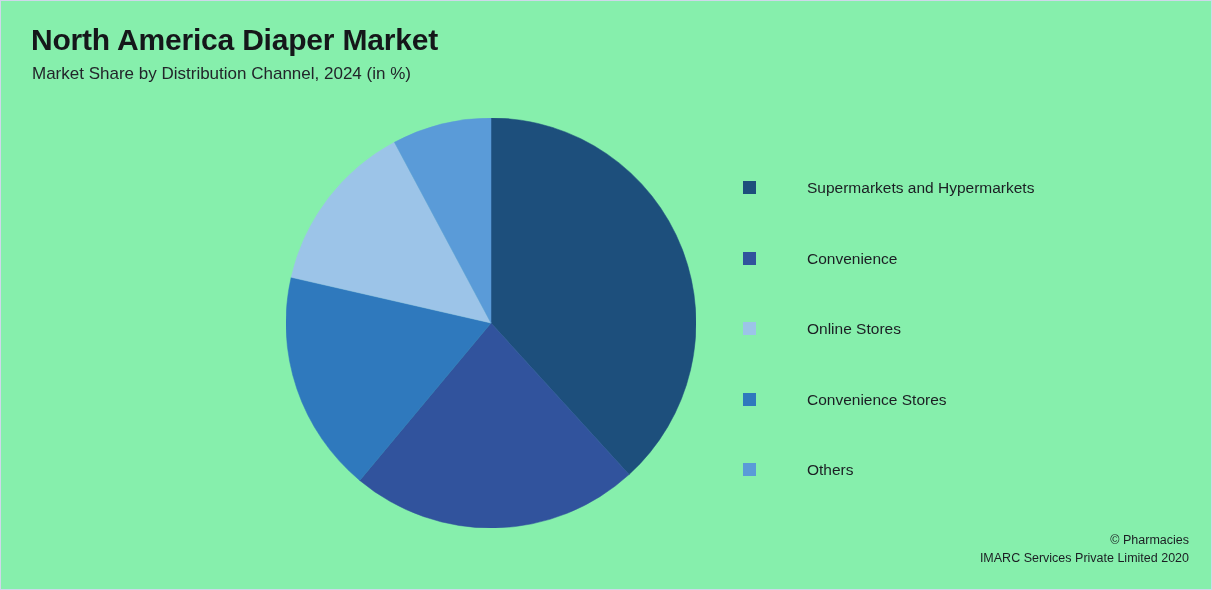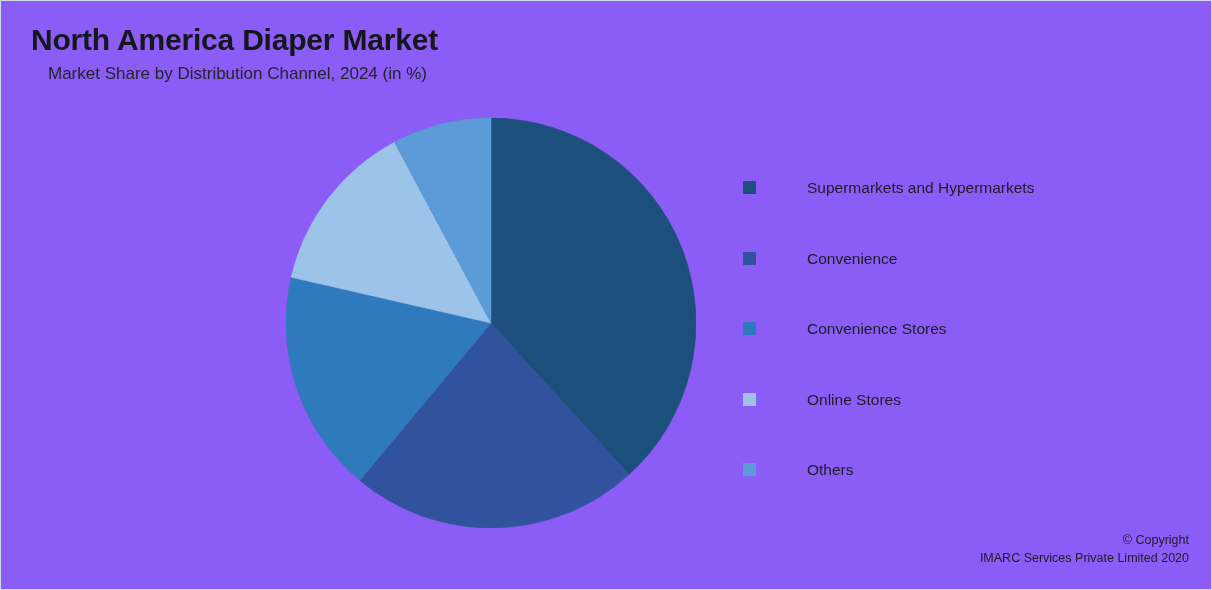--- a/index.html
+++ b/index.html
@@ -32,21 +32,20 @@
     white-space: nowrap;
   }
   #subtitle {
     position: absolute;
     left: 31px;
     top: 63px;
     font-size: 17px;
     font-weight: normal;
     color: #22252a;
     white-space: nowrap;
-    margin-left: 16px;
   }
 
   
   #logo {
     position: absolute;
     right: 20px;
     top: 14px;
     width: 240px;
     height: 100px;
   }
@@ -113,21 +112,21 @@
     bottom: 22px;
     text-align: right;
     font-size: 12.5px;
     color: #1b1e23;
     line-height: 18px;
   }
 </style>
 </head>
 <body>
 
-<div id="canvas" style="background: #8b5cf6;">
+<div id="canvas" style="background: #86efac;">
 
   <div id="title">North America Diaper Market</div>
   <div id="subtitle">Market Share by Distribution Channel, 2024 (in %)</div>
 
 
   <div id="pie-wrap">
     <svg id="pie-svg" viewBox="0 0 410 410">
       <g id="pie-slices">
           <path d="M 205 205 L 205.00 0.00 A 205 205 0 0 1 343.08 356.52 Z" fill="#1d4f7c" stroke="#1d4f7c" stroke-width="0.5"></path>
           <path d="M 205 205 L 343.08 356.52 A 205 205 0 0 1 73.72 362.45 Z" fill="#31539d" stroke="#31539d" stroke-width="0.5"></path>
@@ -141,31 +140,31 @@
   <div id="legend">
       <div class="legend-item">
         <span class="legend-swatch" style="background: rgb(29, 79, 124);"></span>
         <span class="legend-label">Supermarkets and Hypermarkets</span>
       </div>
       <div class="legend-item">
         <span class="legend-swatch" style="background: rgb(49, 83, 157);"></span>
         <span class="legend-label">Convenience</span>
       </div>
       <div class="legend-item">
+        <span class="legend-swatch" style="background: rgb(156, 196, 232);"></span>
+        <span class="legend-label">Online Stores</span>
+      </div>
+      <div class="legend-item">
         <span class="legend-swatch" style="background: rgb(47, 121, 189);"></span>
         <span class="legend-label">Convenience Stores</span>
-      </div>
-      <div class="legend-item">
-        <span class="legend-swatch" style="background: rgb(156, 196, 232);"></span>
-        <span class="legend-label">Online Stores</span>
       </div>
       <div class="legend-item">
         <span class="legend-swatch" style="background: rgb(90, 155, 216);"></span>
         <span class="legend-label">Others</span>
       </div>
     </div>
 
   <div id="copyright">
-    <div>© Copyright</div>
+    <div>© Pharmacies</div>
     <div>IMARC Services Private Limited 2020</div>
   </div>
 
 </div>
 
 </body></html>

